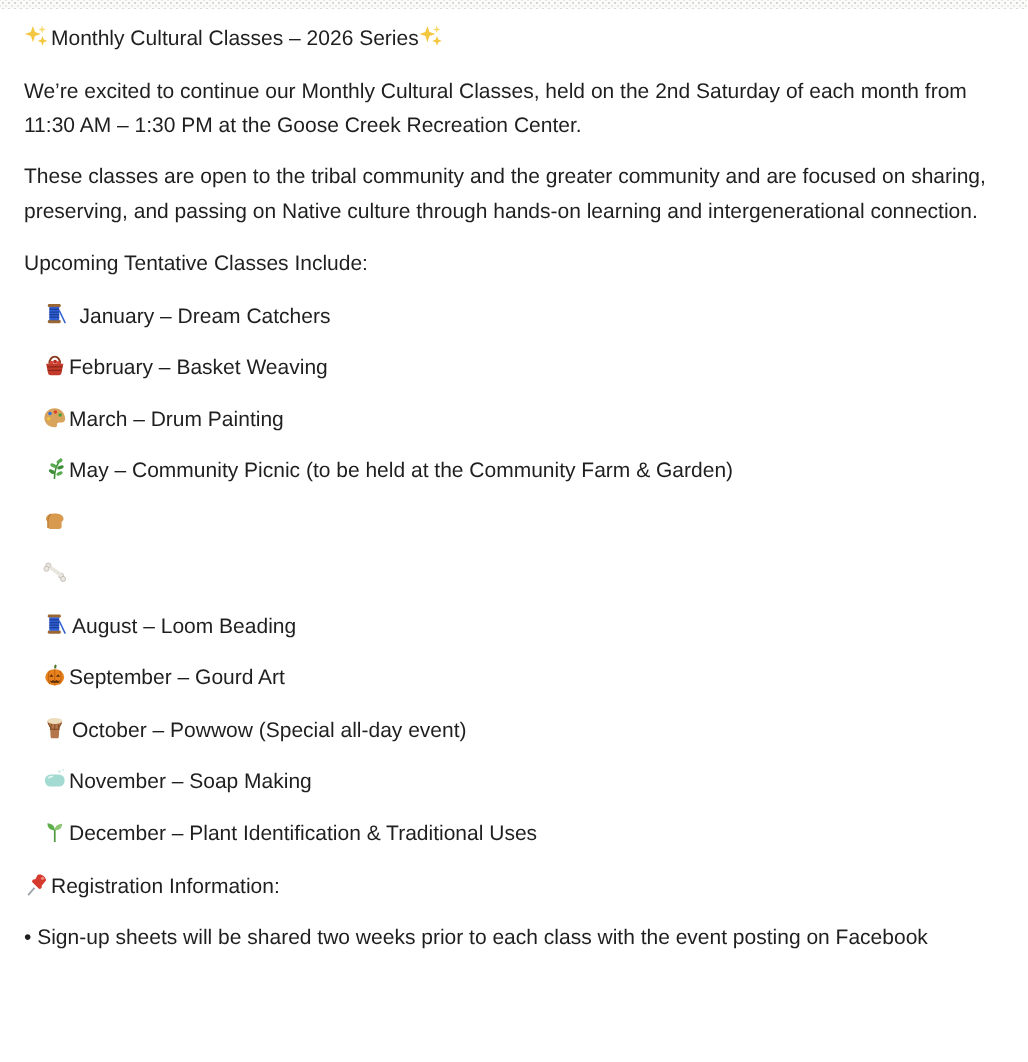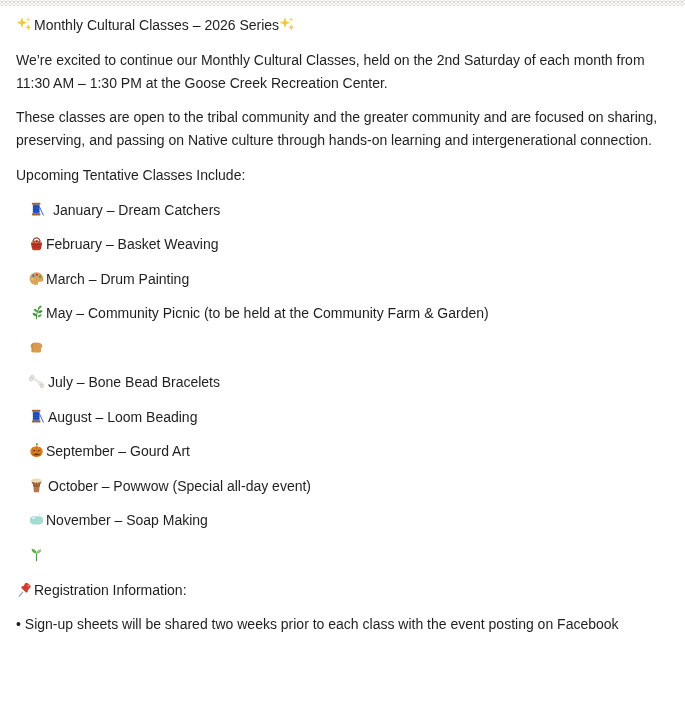--- a/index.html
+++ b/index.html
@@ -106,21 +106,21 @@
 
   <p>
     <span class="icon gap-small"><svg viewBox="0 0 16 16">
             <g fill="#e9e6e0" stroke="#bdb8ae" stroke-width="0.5">
               <circle cx="4" cy="3.8" r="1.6"></circle>
               <circle cx="2.8" cy="5.8" r="1.6"></circle>
               <circle cx="12" cy="10.2" r="1.6"></circle>
               <circle cx="13.2" cy="12.2" r="1.6"></circle>
               <path d="M4.4 5.8 L11 10.6 L12.6 8.6 L5.8 4 Z" stroke="none"></path>
             </g>
-          </svg></span><span class="class-label">July – Bone Bead Bracelets</span>
+          </svg></span>
   </p>
 
   <p>
     <span class="icon gap-small"><svg viewBox="0 0 16 16">
             <rect x="3.6" y="1.6" width="8.2" height="2" rx="0.9" fill="#9a6632"></rect>
             <rect x="3.6" y="11.6" width="8.2" height="2" rx="0.9" fill="#9a6632"></rect>
             <rect x="4.6" y="3.4" width="6.2" height="8.4" fill="#2f5fd2"></rect>
             <path d="M4.6 5 h6.2 M4.6 6.6 h6.2 M4.6 8.2 h6.2 M4.6 9.8 h6.2" stroke="#1d3f9c" stroke-width="0.8"></path>
             <path d="M10.8 5.6 L14.6 13.6" stroke="#2f5fd2" stroke-width="0.9" fill="none"></path>
           </svg></span><span class="class-label">August – Loom Beading</span>
@@ -152,21 +152,21 @@
             <circle cx="11" cy="3.2" r="0.9" fill="#cdebe7"></circle>
             <circle cx="13.2" cy="2" r="0.6" fill="#cdebe7"></circle>
           </svg></span><span class="class-label">November – Soap Making</span>
   </p>
 
   <p>
     <span class="icon"><svg viewBox="0 0 16 16">
             <path d="M8 14.4 C8 10.4 8 8.4 8 6.4" stroke="#4f9c42" stroke-width="1.1" fill="none"></path>
             <path d="M8 7 C8 4.4 6.4 2.8 3.4 2.6 C3.4 5.4 5 7 8 7 Z" fill="#5fae4e"></path>
             <path d="M8 7 C8 4.8 9.4 3.2 12.6 3 C12.6 5.6 11 7.2 8 7 Z" fill="#8cc673"></path>
-          </svg></span>
+          </svg></span><span class="class-label">December – Plant Identification &amp; Traditional Uses</span>
   </p>
 </div>
 
   <p>
     <span class="icon"><svg viewBox="0 0 16 16">
           <path d="M6.6 10.2 L2.6 14.8" stroke="#9aa0a6" stroke-width="1.1"></path>
           <path d="M8.6 2 C10.9 1.2 13.5 3 13.9 5.5 L11.1 8.9 C11.5 10.1 10.6 11.1 9.4 10.9 L5.1 6.6 C4.9 5.4 5.9 4.5 7.1 4.9 Z" fill="#d63a2f"></path>
           <circle cx="11.7" cy="4.3" r="1" fill="#f08a80"></circle>
         </svg></span><span>Registration Information:</span>
   </p>

